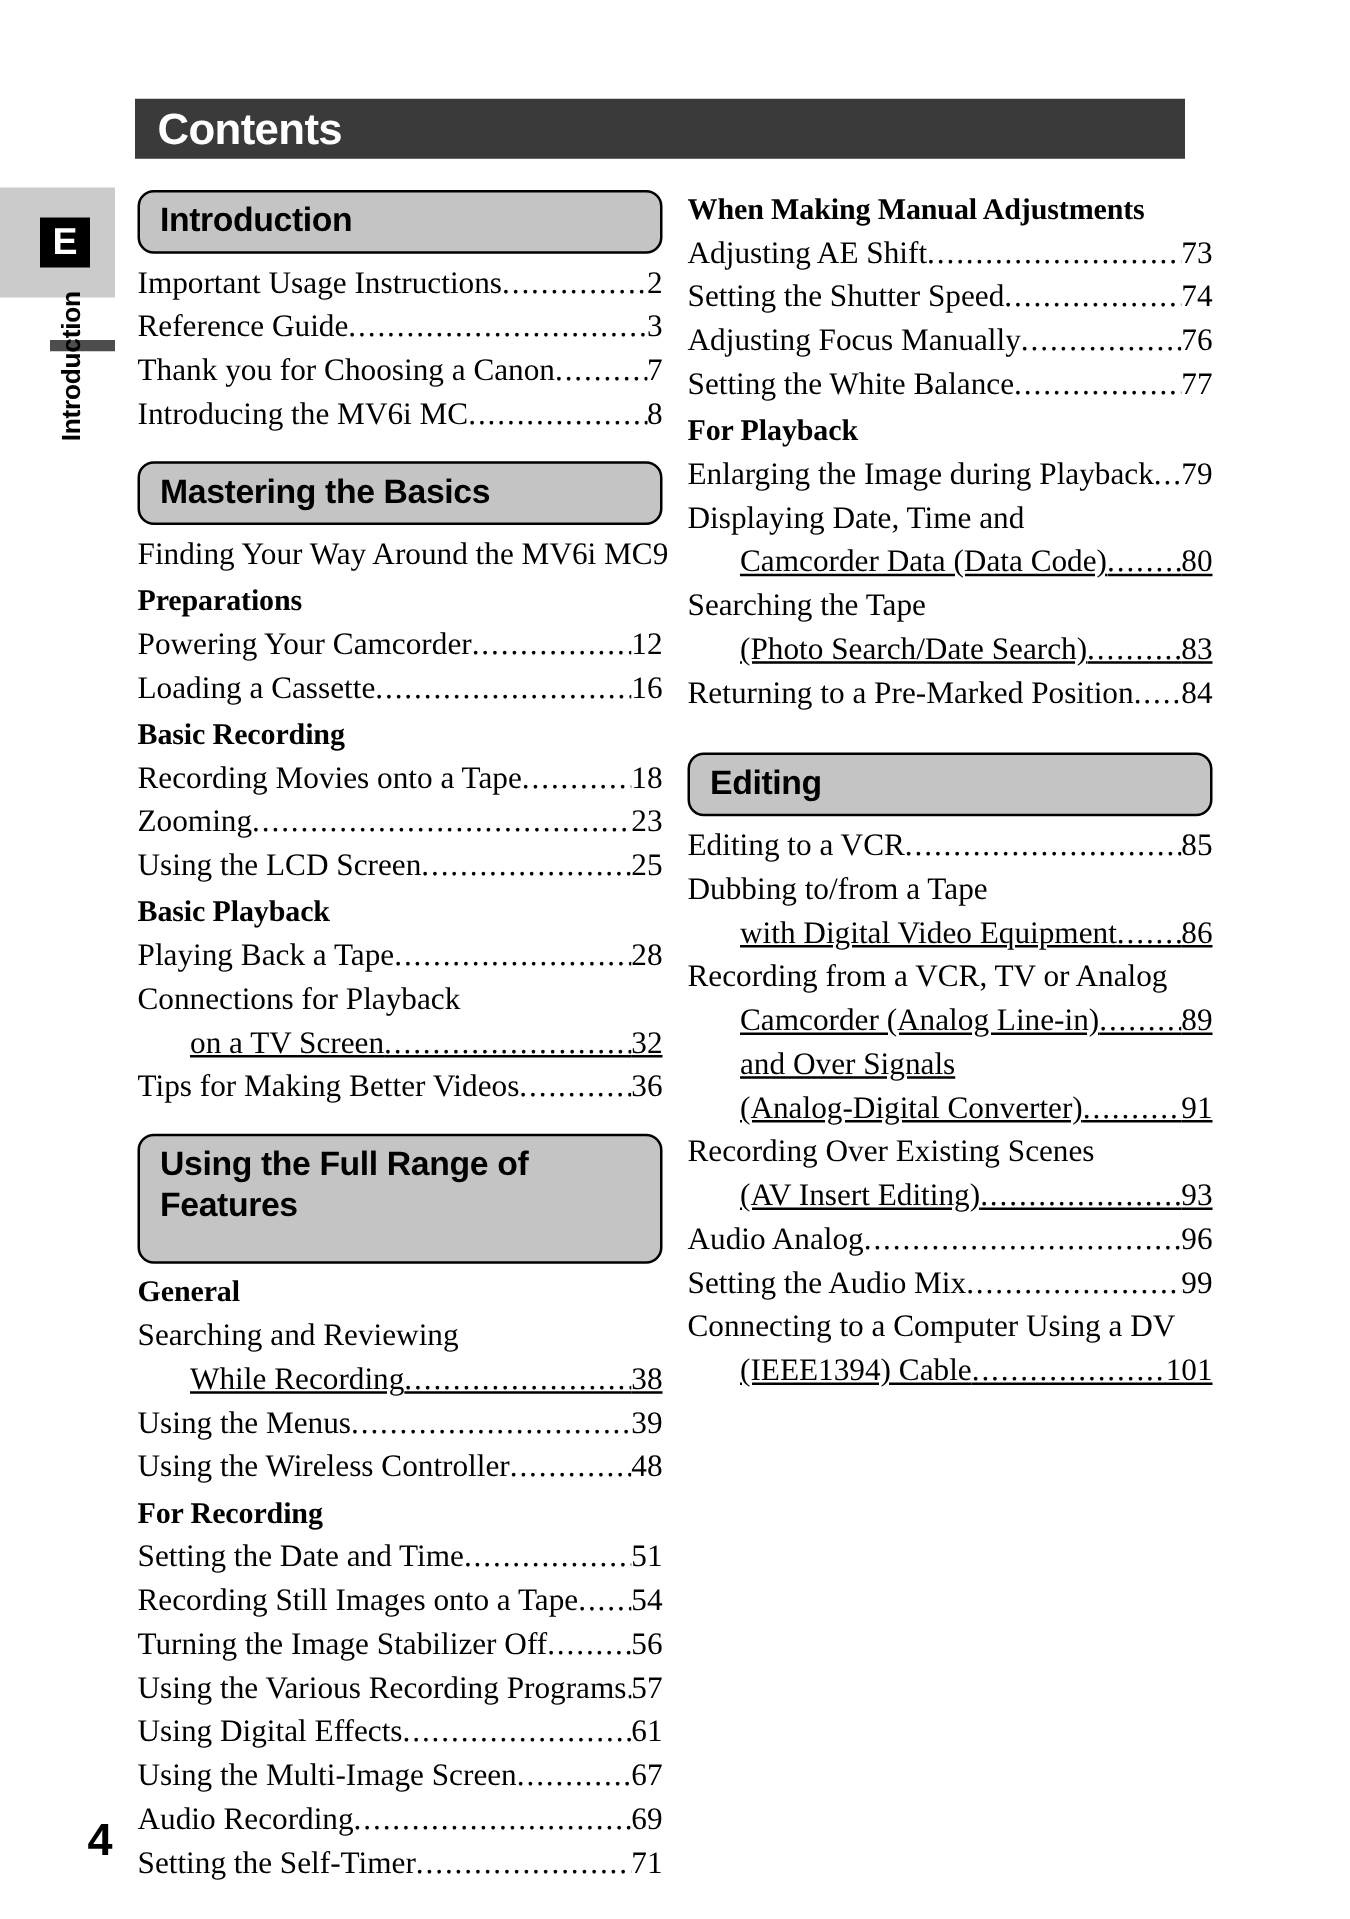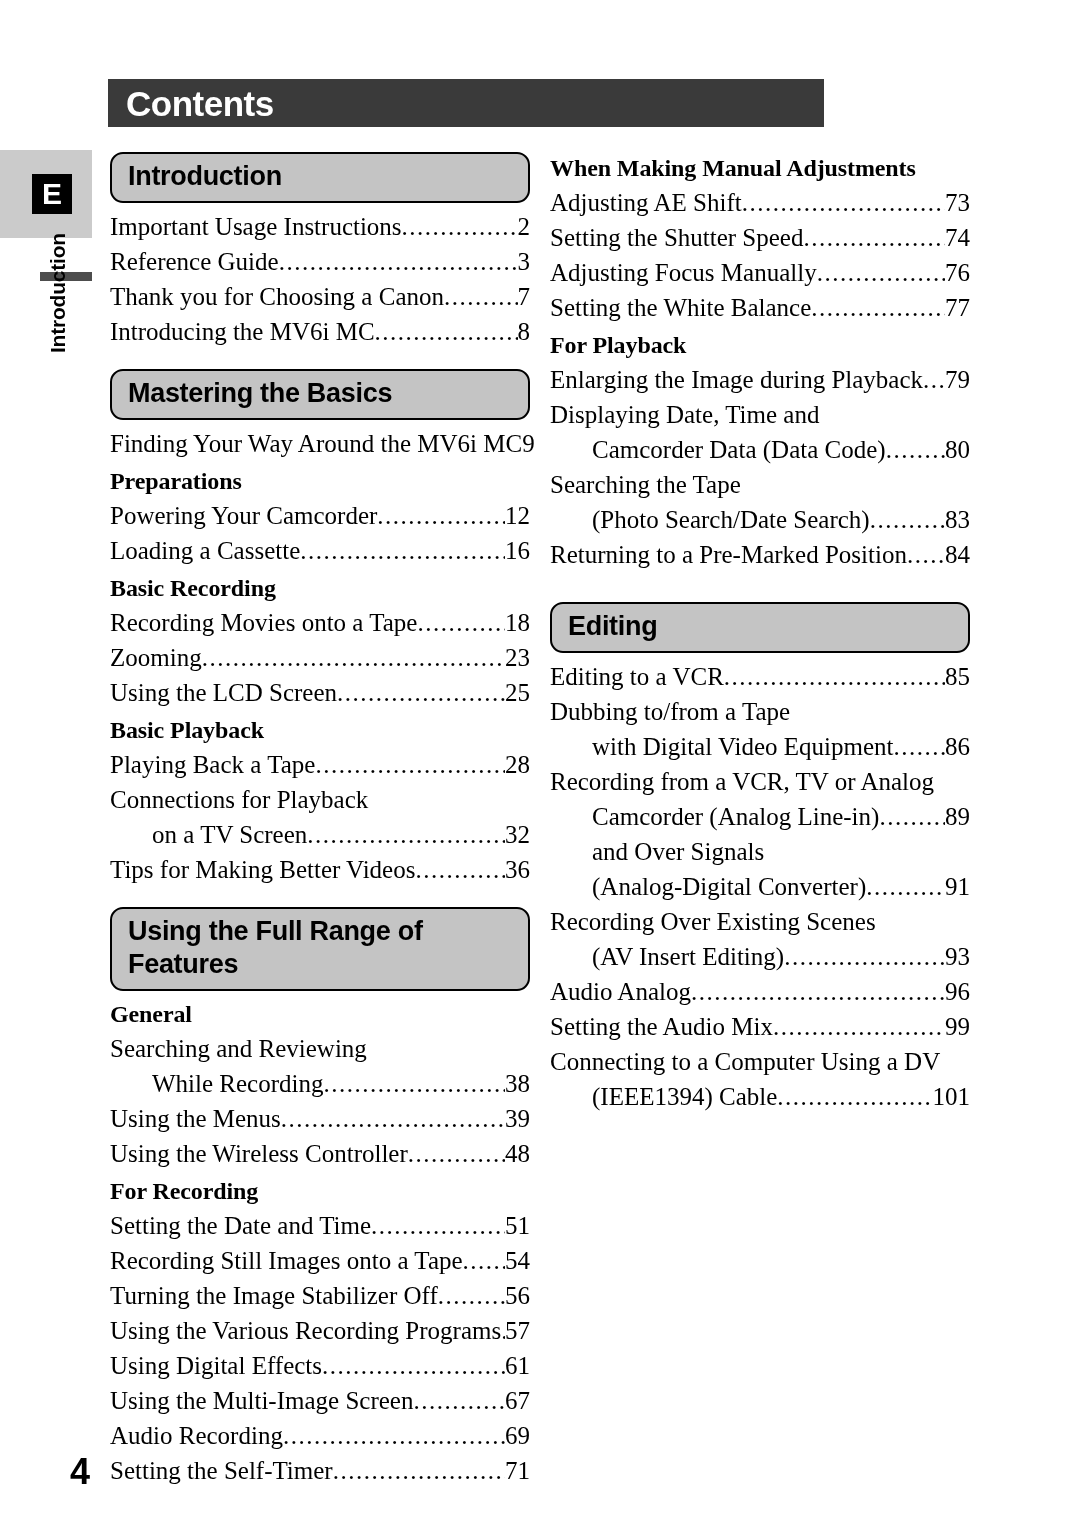--- a/index.html
+++ b/index.html
@@ -62,21 +62,21 @@
     text-align: right;
     white-space: nowrap;
     letter-spacing: -0.2px;
   }
 
   
   #title-bar {
     position: absolute;
     left: 108px;
     top: 79px;
-    width: 716px;
+    width: 840px;
     height: 48px;
     background: #3a3a3a;
   }
   #title-bar-text {
     position: absolute;
     left: 18px;
     top: 4px;
     color: #ffffff;
     font-family: "Liberation Sans", sans-serif;
     font-weight: bold;
@@ -106,41 +106,41 @@
     border-radius: 13px;
     box-sizing: border-box;
     padding: 6px 16px 8px 16px;
     margin: 0 0 6px 0;
     font-family: "Liberation Sans", sans-serif;
     font-weight: bold;
     font-size: 27px;
     line-height: 33px;
     letter-spacing: -0.3px;
   }
-  .section-box.tall { padding-bottom: 8px; }
+  .section-box.tall { padding-bottom: 28px; }
 
   
   .subhead {
     font-family: "Liberation Serif", serif;
     font-weight: bold;
     font-size: 24px;
     line-height: 34px;
     margin: 3px 0 0 0;
     letter-spacing: -0.1px;
   }
 
   
   .toc-entry {
     display: flex;
     align-items: baseline;
     font-size: 25px;
     line-height: 35px;
     white-space: nowrap;
   }
-  .toc-entry.indent { padding-left: 42px; }
+  .toc-entry.indent { padding-left: 42px; text-decoration: underline; }
   .toc-title { flex: 0 0 auto; }
   .toc-leader {
     flex: 1 1 auto;
     overflow: hidden;
     white-space: nowrap;
     margin: 0 0 0 0;
     font-size: 25px;
     letter-spacing: 1.5px;
     color: #000;
   }

